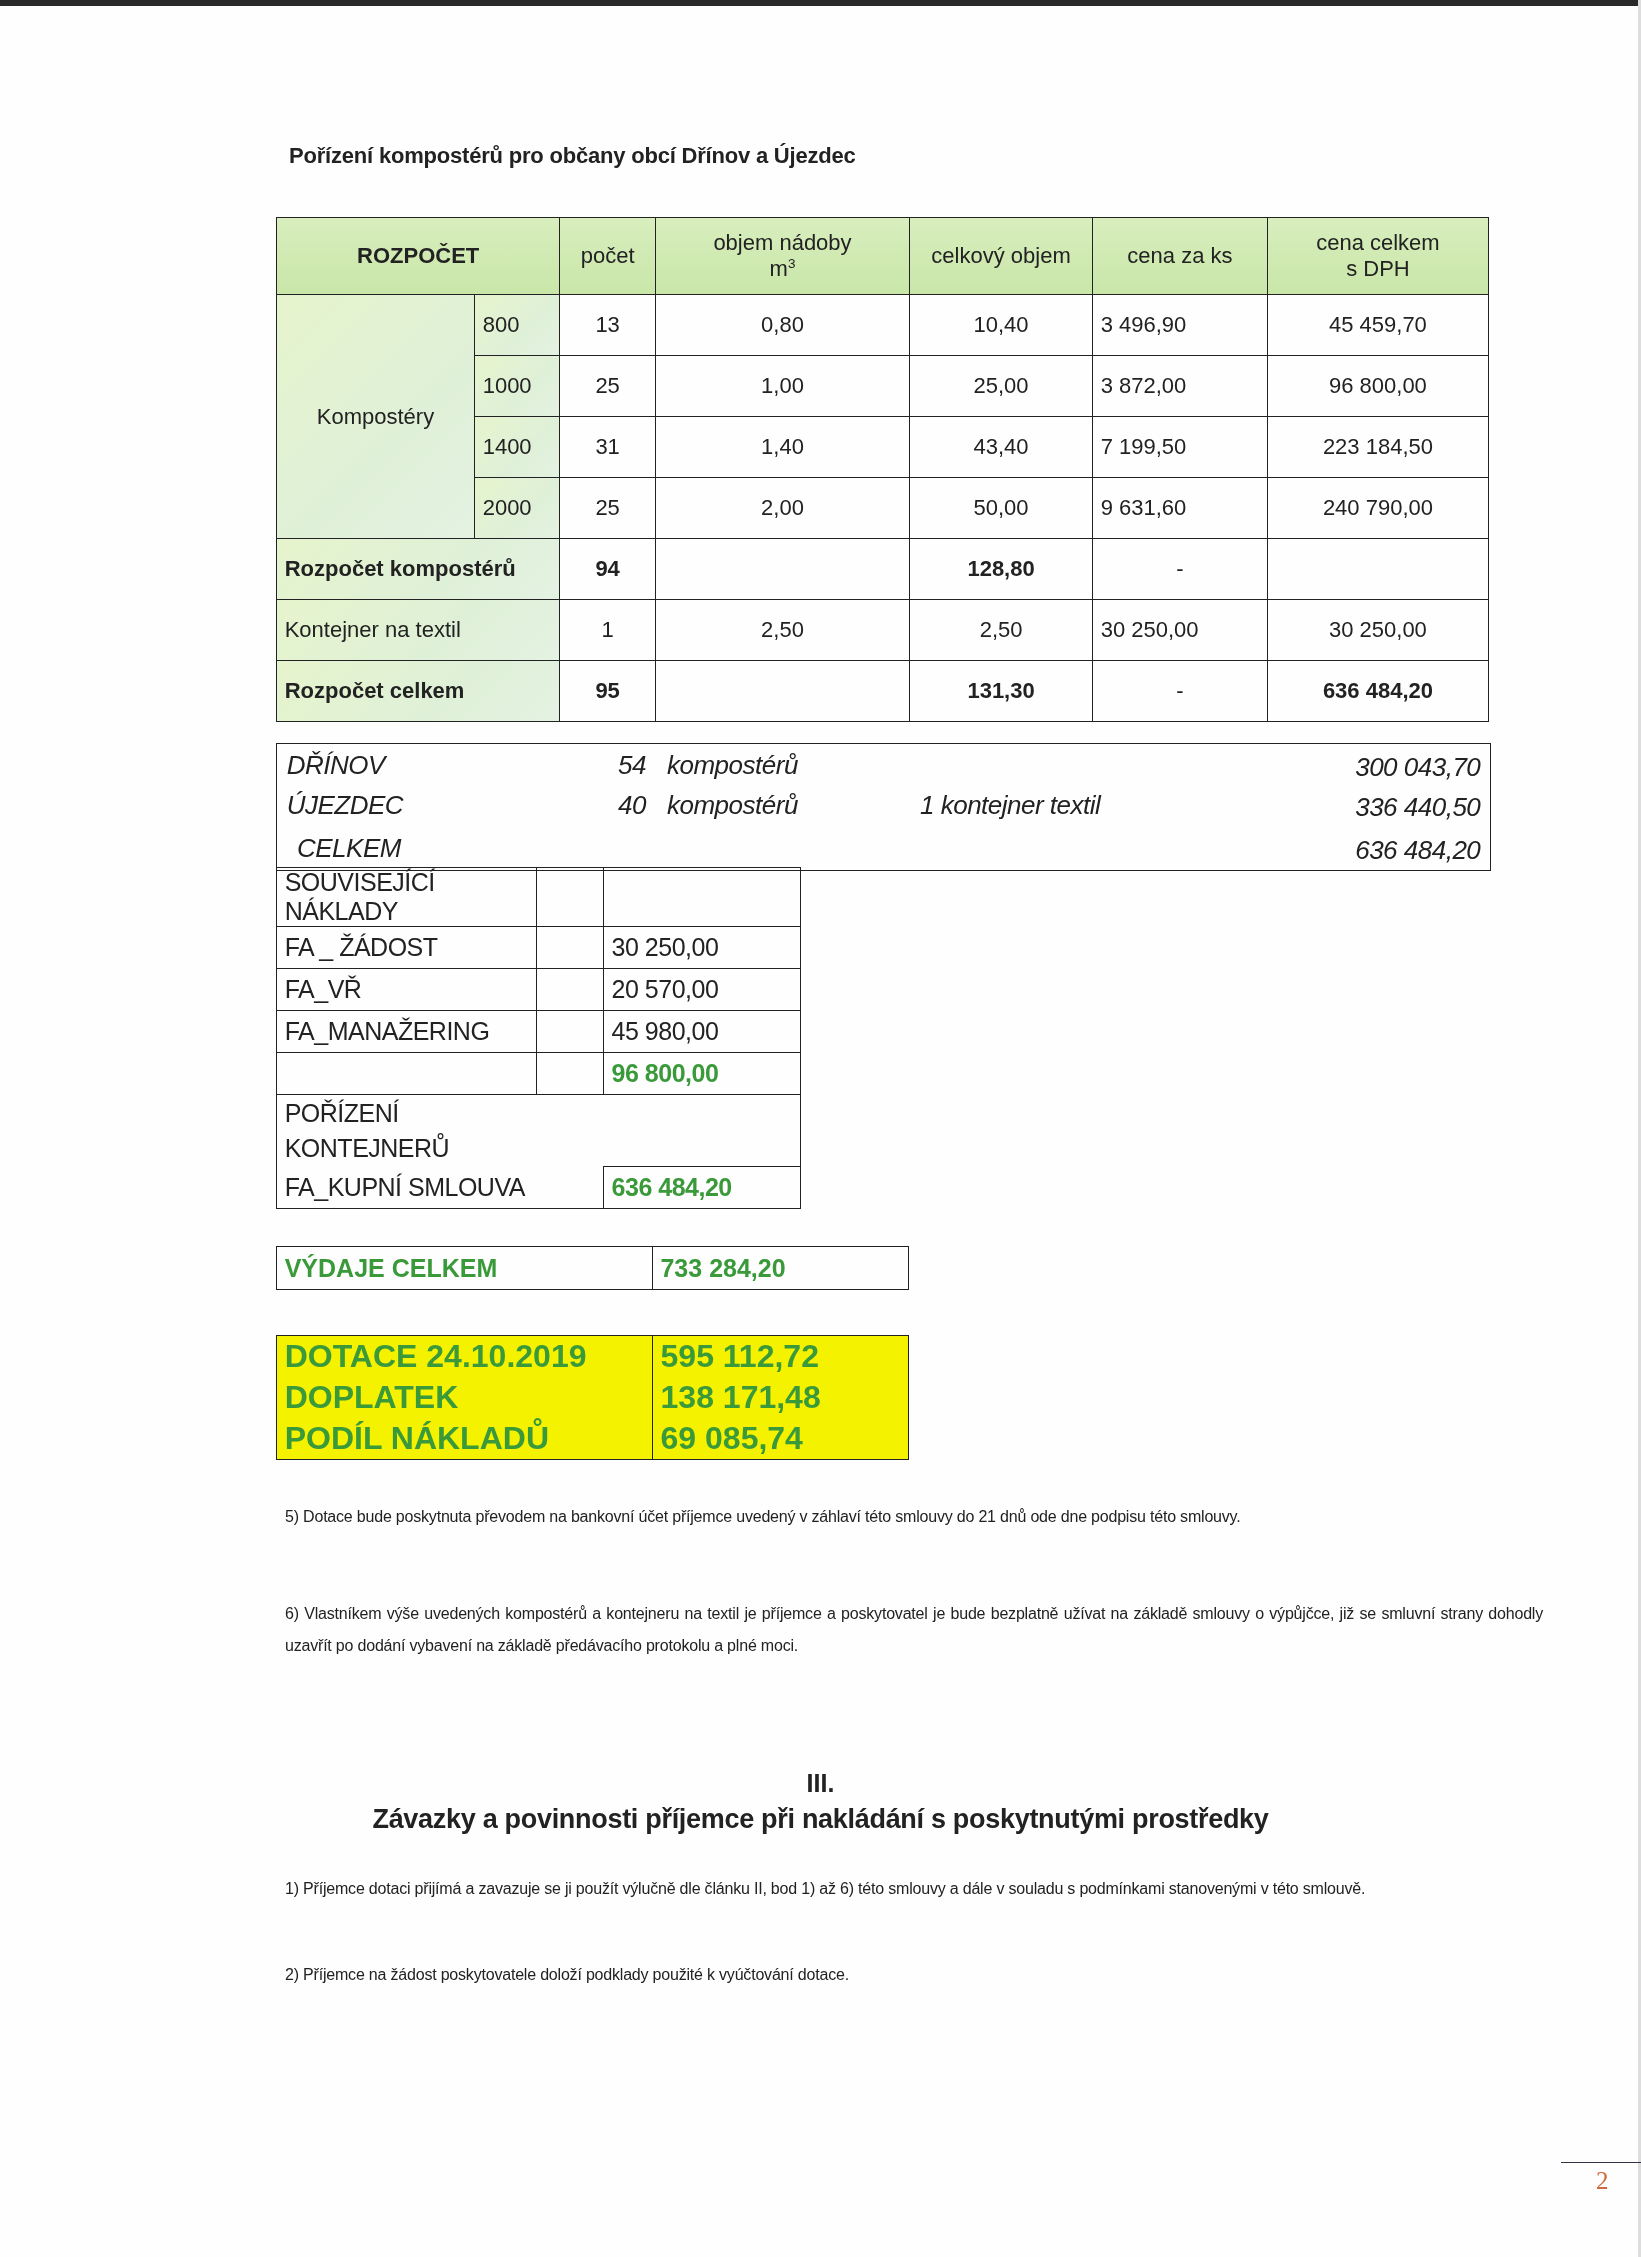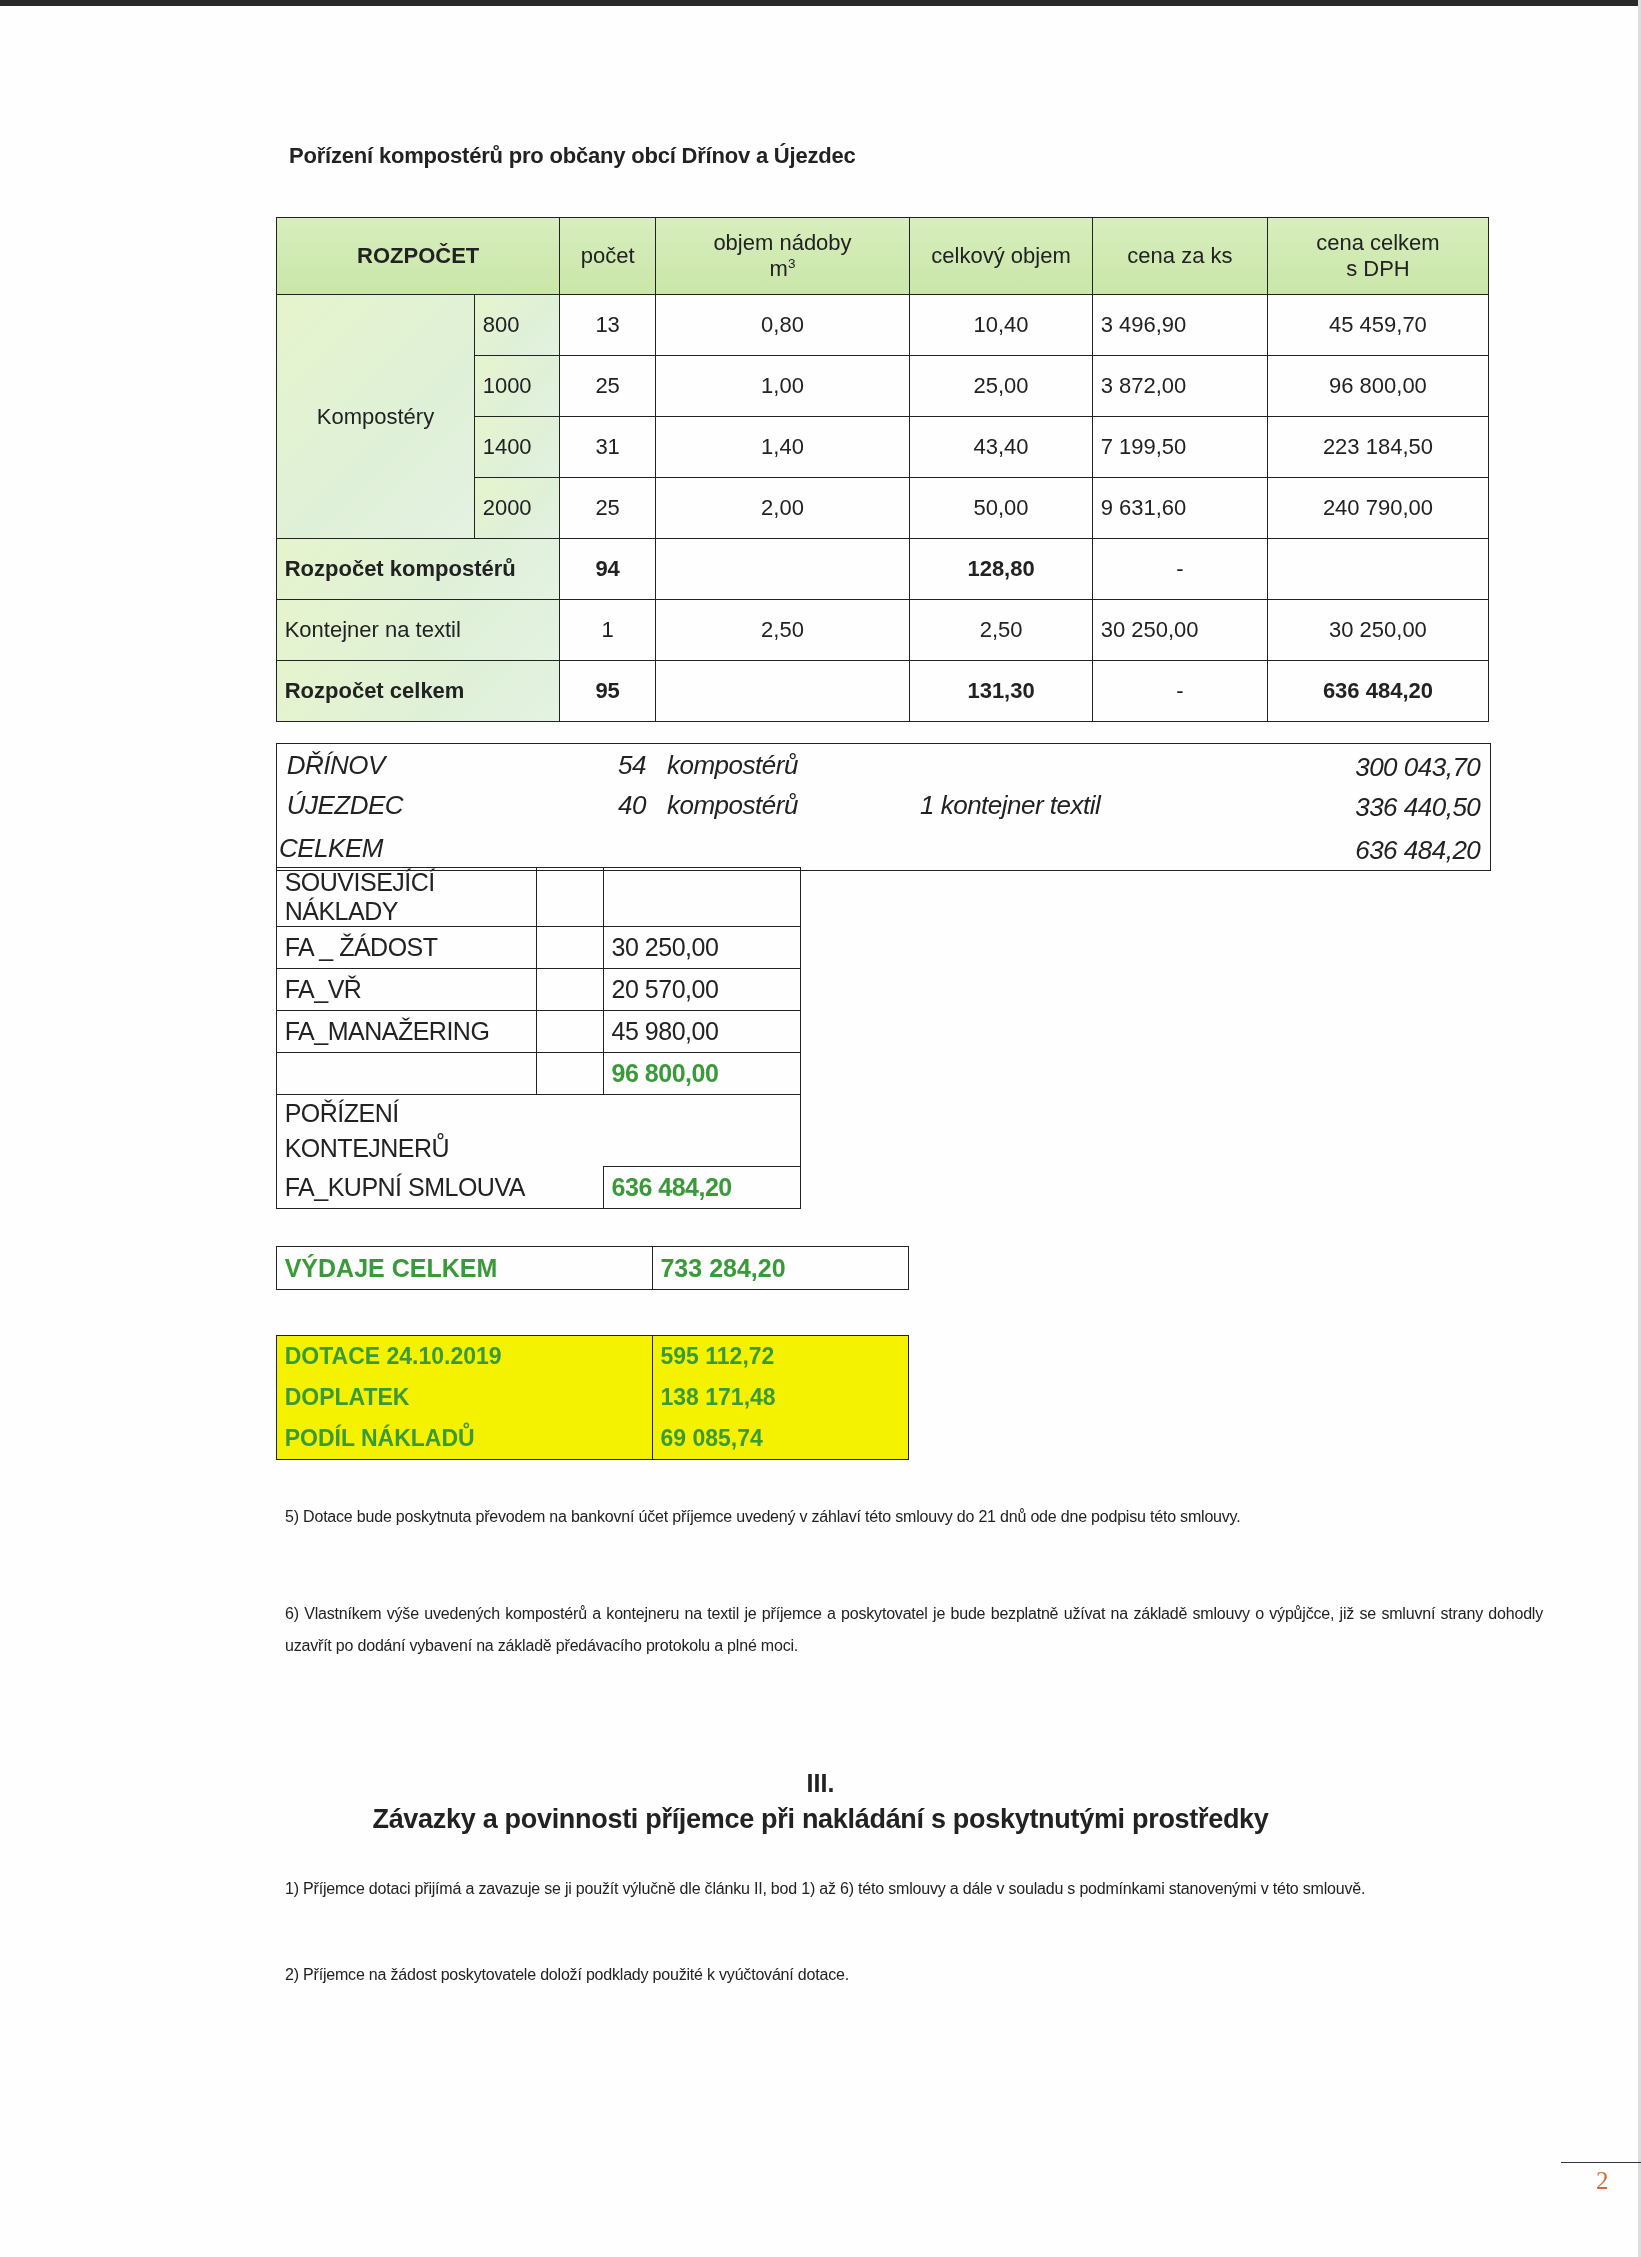--- a/index.html
+++ b/index.html
@@ -16,21 +16,21 @@
   #budget{left:276px;top:217px;width:1213px;}
   #budget td{height:60px;}
   #muni{left:276px;top:743px;width:1213px;border:1.9px solid #222;height:126px;}
   .muni-row{position:absolute;font-style:italic;font-size:26px;letter-spacing:-0.5px;}
   #costs{left:276px;top:867px;width:525px;border-radius:8px;}
   #costs td{height:41px;font-size:25px;letter-spacing:-0.5px;}
   .gtxt{color:#3a9a3a;font-weight:bold;}
   #vydaje{left:276px;top:1246px;width:633px;}
   #vydaje td{height:42px;font-size:25px;}
   #dotace{left:276px;top:1335px;width:633px;background:#f5f200;}
-  #dotace td{font-size:23px;vertical-align:top;line-height:41px;padding-top:0;margin-top:26px;}
+  #dotace td{font-size:32px;vertical-align:top;line-height:41px;padding-top:0;margin-top:26px;}
   .para{position:absolute;left:285px;width:1258px;font-size:16px;line-height:32px;text-align:justify;letter-spacing:-0.2px;}
   .sect-num{position:absolute;left:0;width:1641px;top:1769px;text-align:center;font-weight:bold;font-size:25px;}
   .sect-title{position:absolute;left:0;width:1641px;top:1804px;text-align:center;font-weight:bold;font-size:27px;letter-spacing:-0.3px;}
   .pgline{position:absolute;left:1561px;top:2162px;width:80px;height:1px;background:#334;}
   .pgnum{position:absolute;left:1596px;top:2167px;font-family:"Liberation Serif",serif;font-size:25px;color:#d2693c;}
 </style>
 </head>
 <body>
 
 <div class="topline"></div>
@@ -128,21 +128,21 @@
   <div class="muni-row" style="left:340px;top:5.8px;width:29px;text-align:right">54</div>
   <div class="muni-row" style="left:390px;top:5.8px">kompostérů</div>
   <div class="muni-row" style="right:9.7px;top:7.7px">300 043,70</div>
 
   <div class="muni-row" style="left:9.7px;top:46px">ÚJEZDEC</div>
   <div class="muni-row" style="left:340px;top:46px;width:29px;text-align:right">40</div>
   <div class="muni-row" style="left:390px;top:46px">kompostérů</div>
   <div class="muni-row" style="left:643px;top:46px">1 kontejner textil</div>
   <div class="muni-row" style="right:9.7px;top:48px">336 440,50</div>
 
-  <div class="muni-row" style="left:2px;top:89px">CELKEM</div>
+  <div class="muni-row" style="left:20px;top:89px">CELKEM</div>
   <div class="muni-row" style="right:9.7px;top:91px">636 484,20</div>
 </div>
 
 <table id="costs">
   <colgroup>
       <col style="width:282px">
       <col style="width:95px">
       <col style="width:257px">
     </colgroup>
   <tbody>

